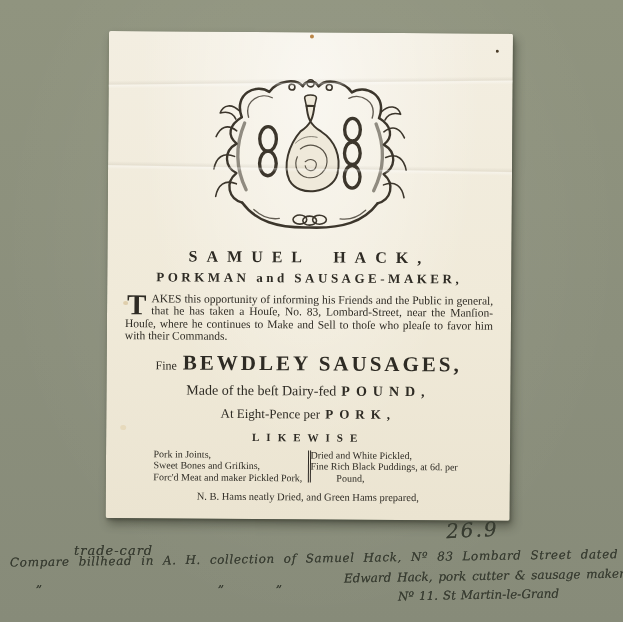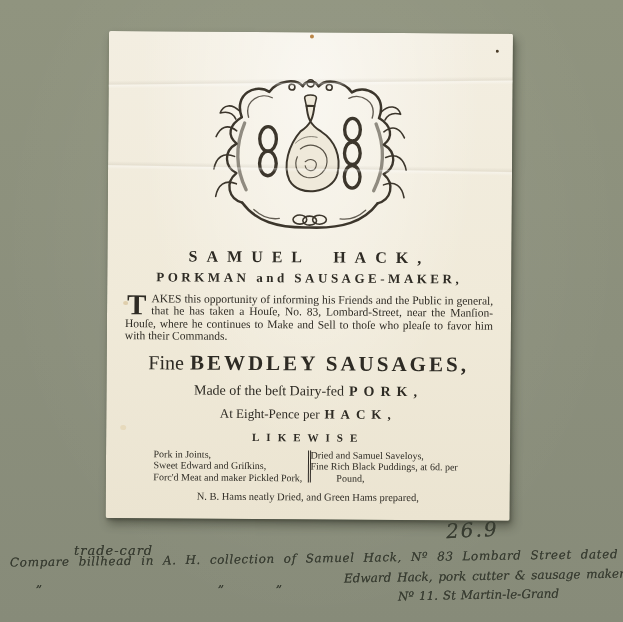--- a/index.html
+++ b/index.html
@@ -33,21 +33,21 @@
   .fox4{left:14px;  top:394px;width:6px; height:5px; background:#e6d8b9; opacity:.9;}
   
   .vignette{width:206px; height:166px; margin:40px auto 0; display:block;}
   .vignette svg{width:100%; height:100%; display:block;}
   
   .name{margin:10px 0 0; font-size:16px; font-weight:bold; letter-spacing:9px; word-spacing:10px; white-space:nowrap;}
   .trade{margin:4px 0 0; font-size:13px; font-weight:bold; letter-spacing:3.5px; white-space:nowrap;}
   .announcement{margin:7px 18px 0; font-size:11.5px; line-height:12.4px; text-align:justify;}
   .announcement::first-letter{float:left; font-size:29px; line-height:23px; padding:1px 5px 0 2px; font-weight:bold;}
   .product{margin:8px 0 0; white-space:nowrap;}
-  .product .fine{font-size:20px;}
+  .product .fine{font-size:12px;}
   .product .main{font-size:21px; letter-spacing:3px; font-weight:bold; margin-left:6px;}
   .madeof{margin:7px 0 0; font-size:14px;}
   .price {margin:7px 0 0; font-size:13px;}
   .emph{letter-spacing:6px; margin-left:5px; font-weight:bold;}
   .likewise{margin:9px 0 0; font-size:11px; letter-spacing:7px; font-weight:bold;}
   .cols{display:flex; justify-content:center; align-items:stretch; margin:6px auto 0; width:312px; text-align:left;}
   .cols ul{list-style:none; margin:0; padding:0; font-size:10px; line-height:11.5px;}
   .col-left{width:152px;}
   .col-right{width:152px; padding-left:8px;}
   .col-right li{padding-left:26px; text-indent:-26px;}
@@ -128,38 +128,38 @@
     <h1 class="name">SAMUEL HACK,</h1>
     <h2 class="trade">PORKMAN and SAUSAGE-MAKER,</h2>
 
     <p class="announcement">TAKES this opportunity of informing his Friends and the Public in general, that he has taken a Houſe, No. 83, Lombard-Street, near the Manſion-Houſe, where he continues to Make and Sell to thoſe who pleaſe to favor him with their Commands.</p>
 
     <div class="product">
       <span class="fine">Fine</span><span class="main">BEWDLEY SAUSAGES,</span>
     </div>
 
     <div class="madeof">
-      <span>Made of the beſt Dairy-fed</span><span class="emph">PORK,</span>
+      <span>Made of the beſt Dairy-fed</span><span class="emph">POUND,</span>
     </div>
 
     <div class="price">
-      <span>At Eight-Pence per</span><span class="emph">HACK,</span>
+      <span>At Eight-Pence per</span><span class="emph">PORK,</span>
     </div>
 
     <div class="likewise">LIKEWISE</div>
 
     <div class="cols">
       <ul class="col-left">
         <li>Pork in Joints,</li>
-        <li>Sweet Edward and Griſkins,</li>
+        <li>Sweet Bones and Griſkins,</li>
         <li>Forc'd Meat and maker Pickled Pork,</li>
       </ul>
       <div class="divider"></div>
       <ul class="col-right">
-        <li>Dried and Samuel Saveloys,</li>
+        <li>Dried and White Pickled,</li>
         <li>Fine Rich Black Puddings, at 6d. per Pound,</li>
       </ul>
     </div>
 
     <p class="nb">N. B. Hams neatly Dried, and Green Hams prepared,</p>
   </div>
 
   <div class="hw catalog">26.9</div>
   <div class="hw ln1">Compare billhead in A. H. collection of Samuel Hack, Nº 83 Lombard Street dated 1781.</div>
   <div class="hw d1">„</div>

